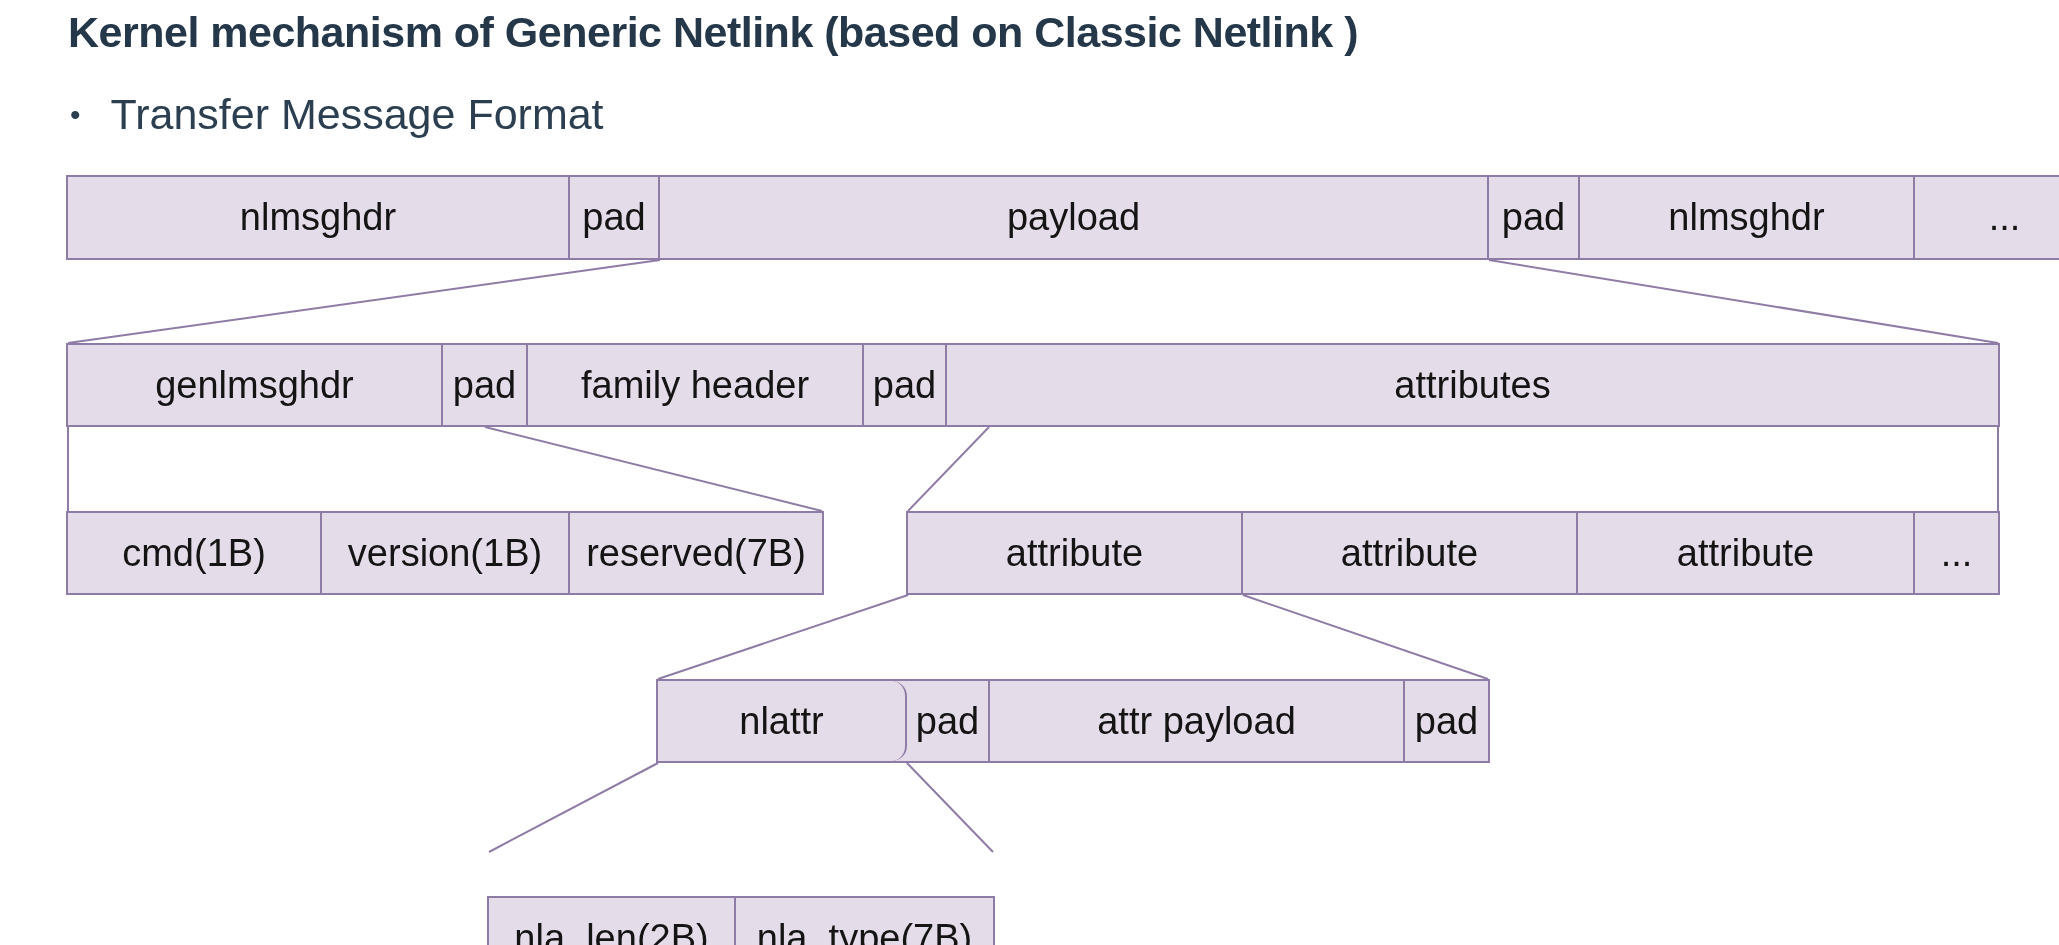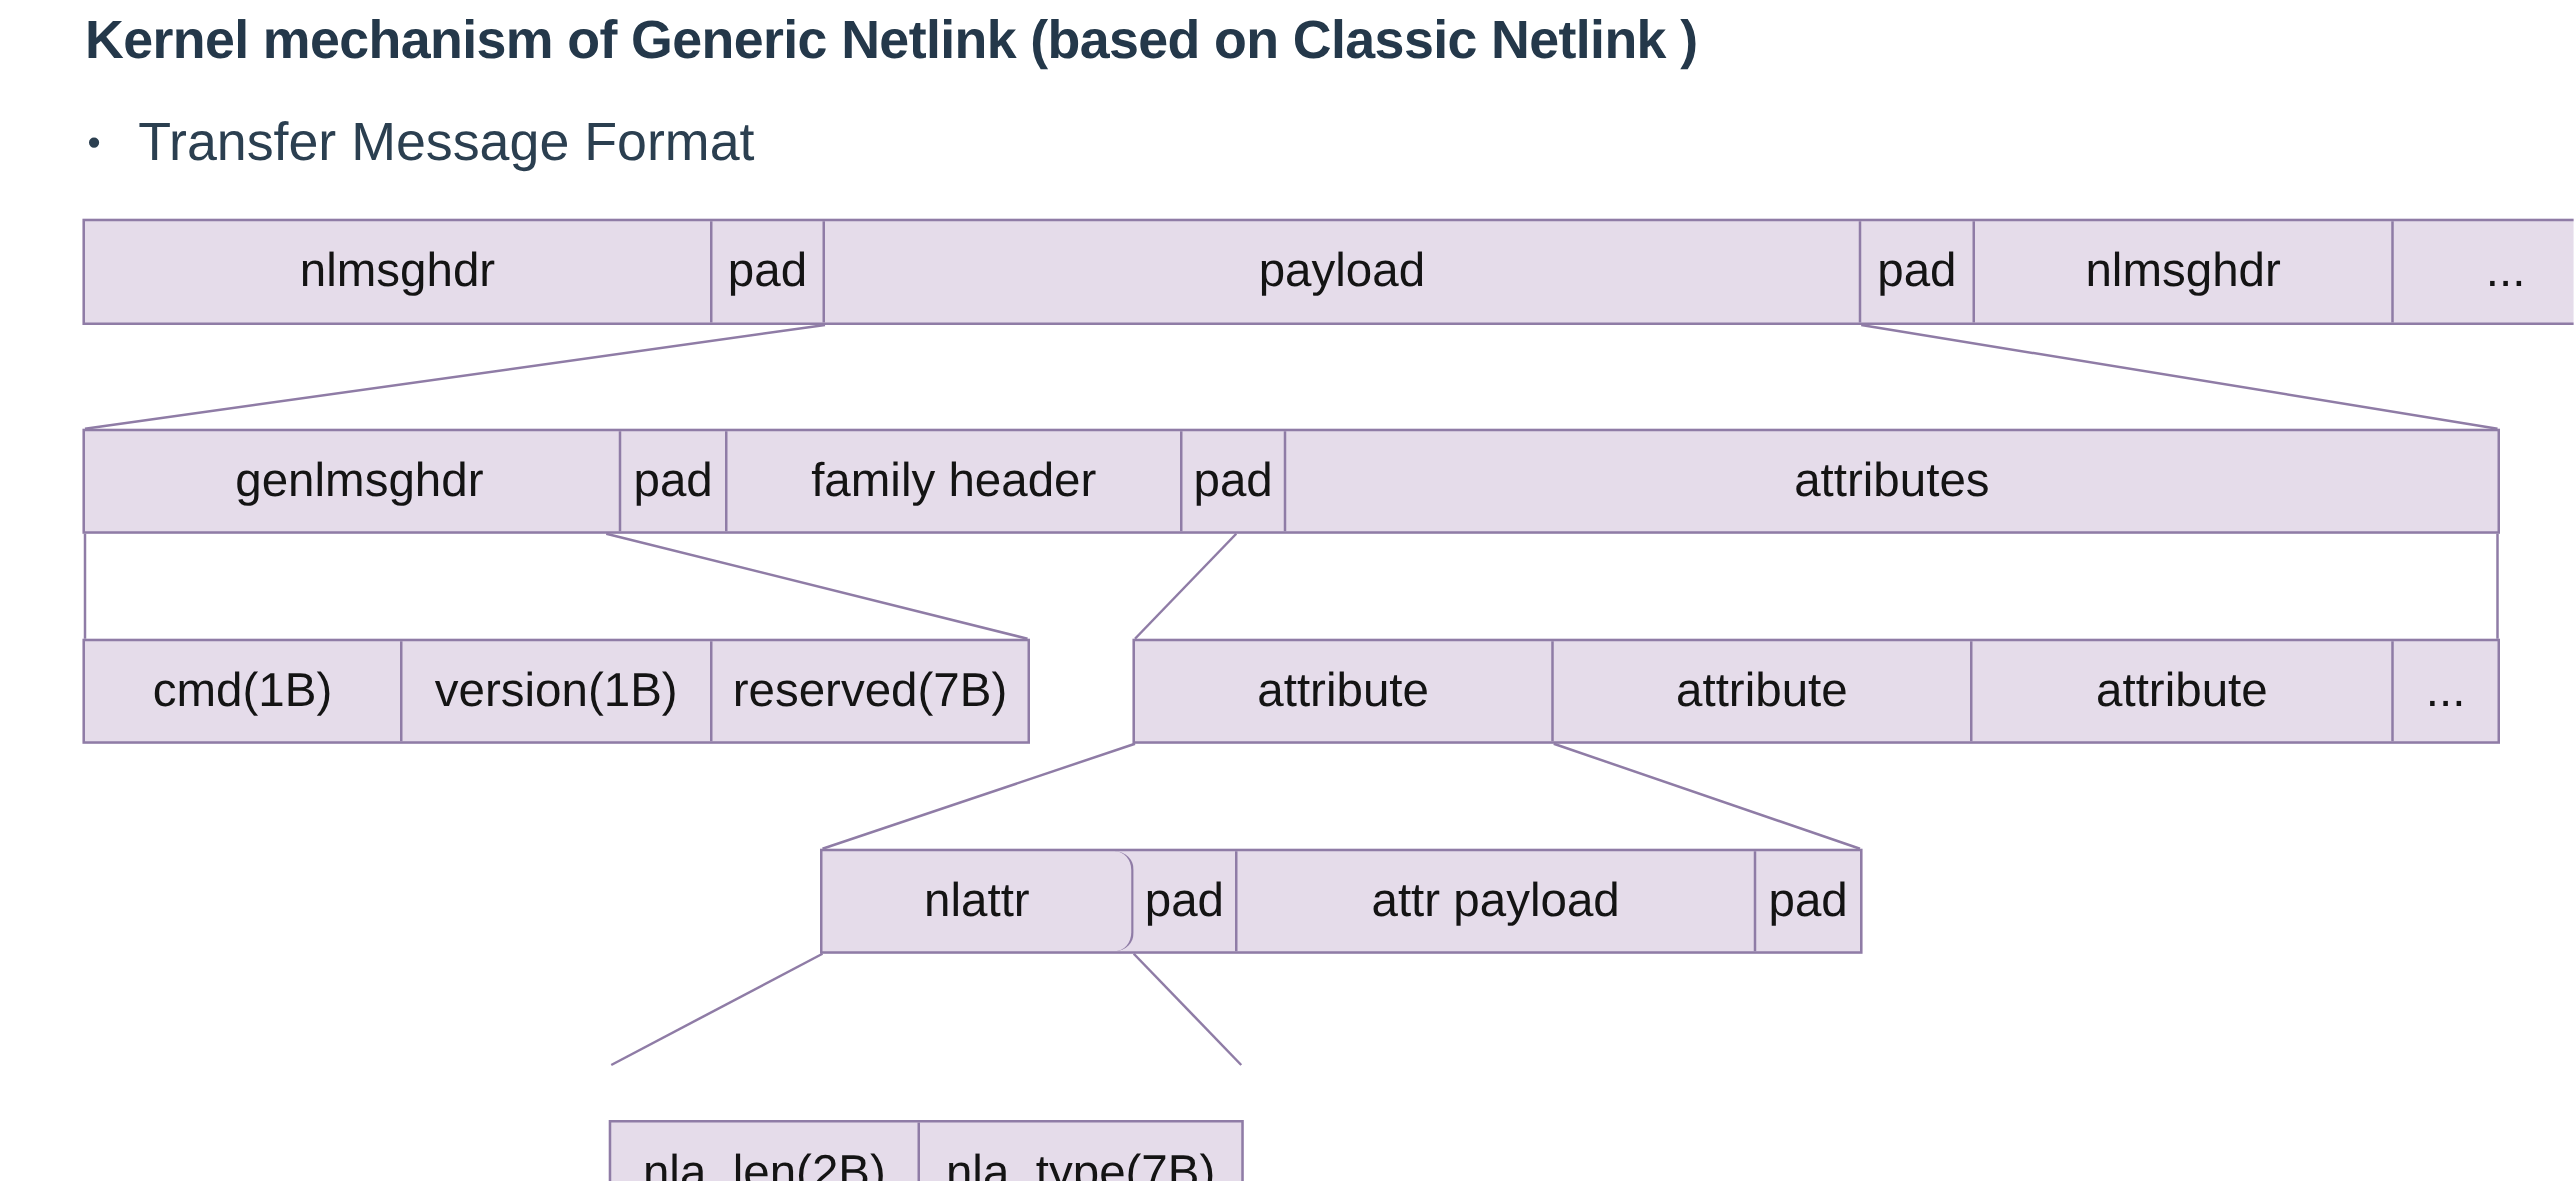--- a/index.html
+++ b/index.html
@@ -88,23 +88,23 @@
   <div class="row" style="left:66px; top:175px; width:2030px; height:85px;">
     <div class="cell" style="width:502px;">nlmsghdr</div>
     <div class="cell" style="width:90px;">pad</div>
     <div class="cell" style="width:829px;">payload</div>
     <div class="cell" style="width:91px;">pad</div>
     <div class="cell" style="width:335px;">nlmsghdr</div>
     <div class="cell">...</div>
   </div>
 
   <div class="row" style="left:66px; top:343px; width:1934px; height:84px;">
-    <div class="cell" style="width:417px;margin-left:12px;">genlmsghdr</div>
+    <div class="cell" style="width:375px;">genlmsghdr</div>
     <div class="cell" style="width:85px;">pad</div>
-    <div class="cell" style="width:364px;">family header</div>
+    <div class="cell" style="width:336px;">family header</div>
     <div class="cell" style="width:83px;">pad</div>
     <div class="cell">attributes</div>
   </div>
 
   <div class="row" style="left:66px; top:511px; width:758px; height:84px;">
     <div class="cell" style="width:254px;">cmd(1B)</div>
     <div class="cell" style="width:248px;">version(1B)</div>
     <div class="cell">reserved(7B)</div>
   </div>
 

